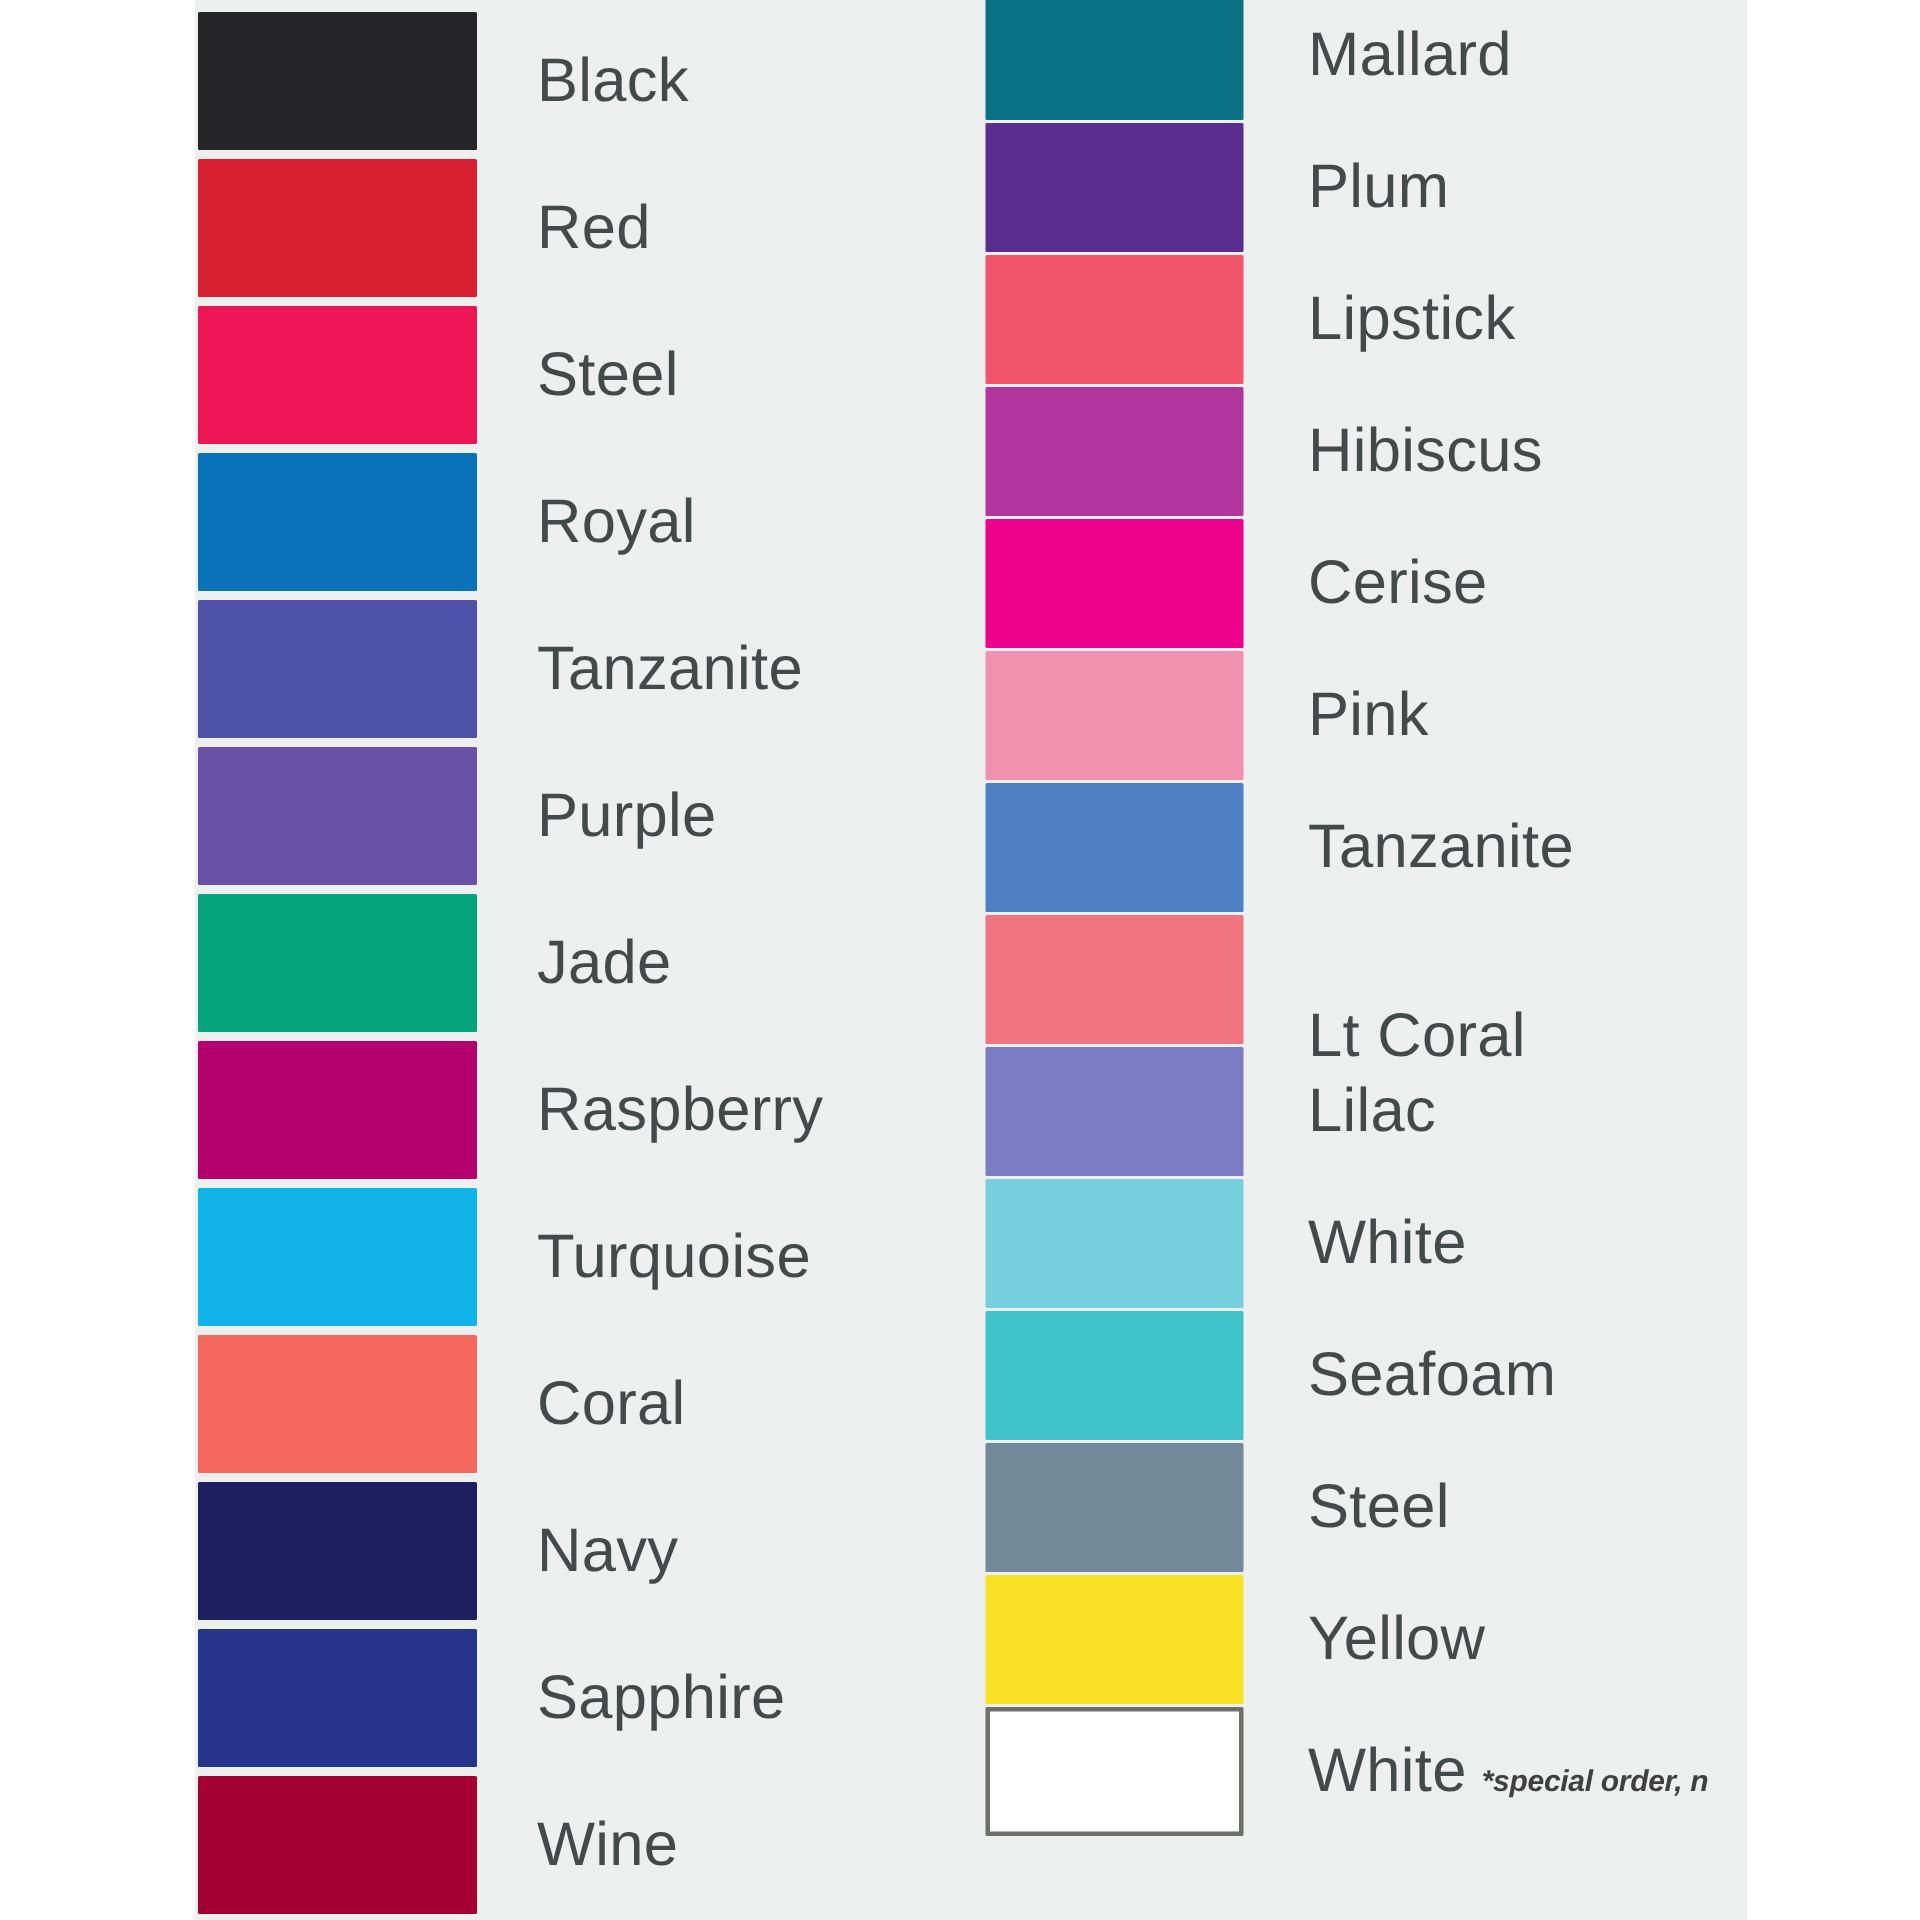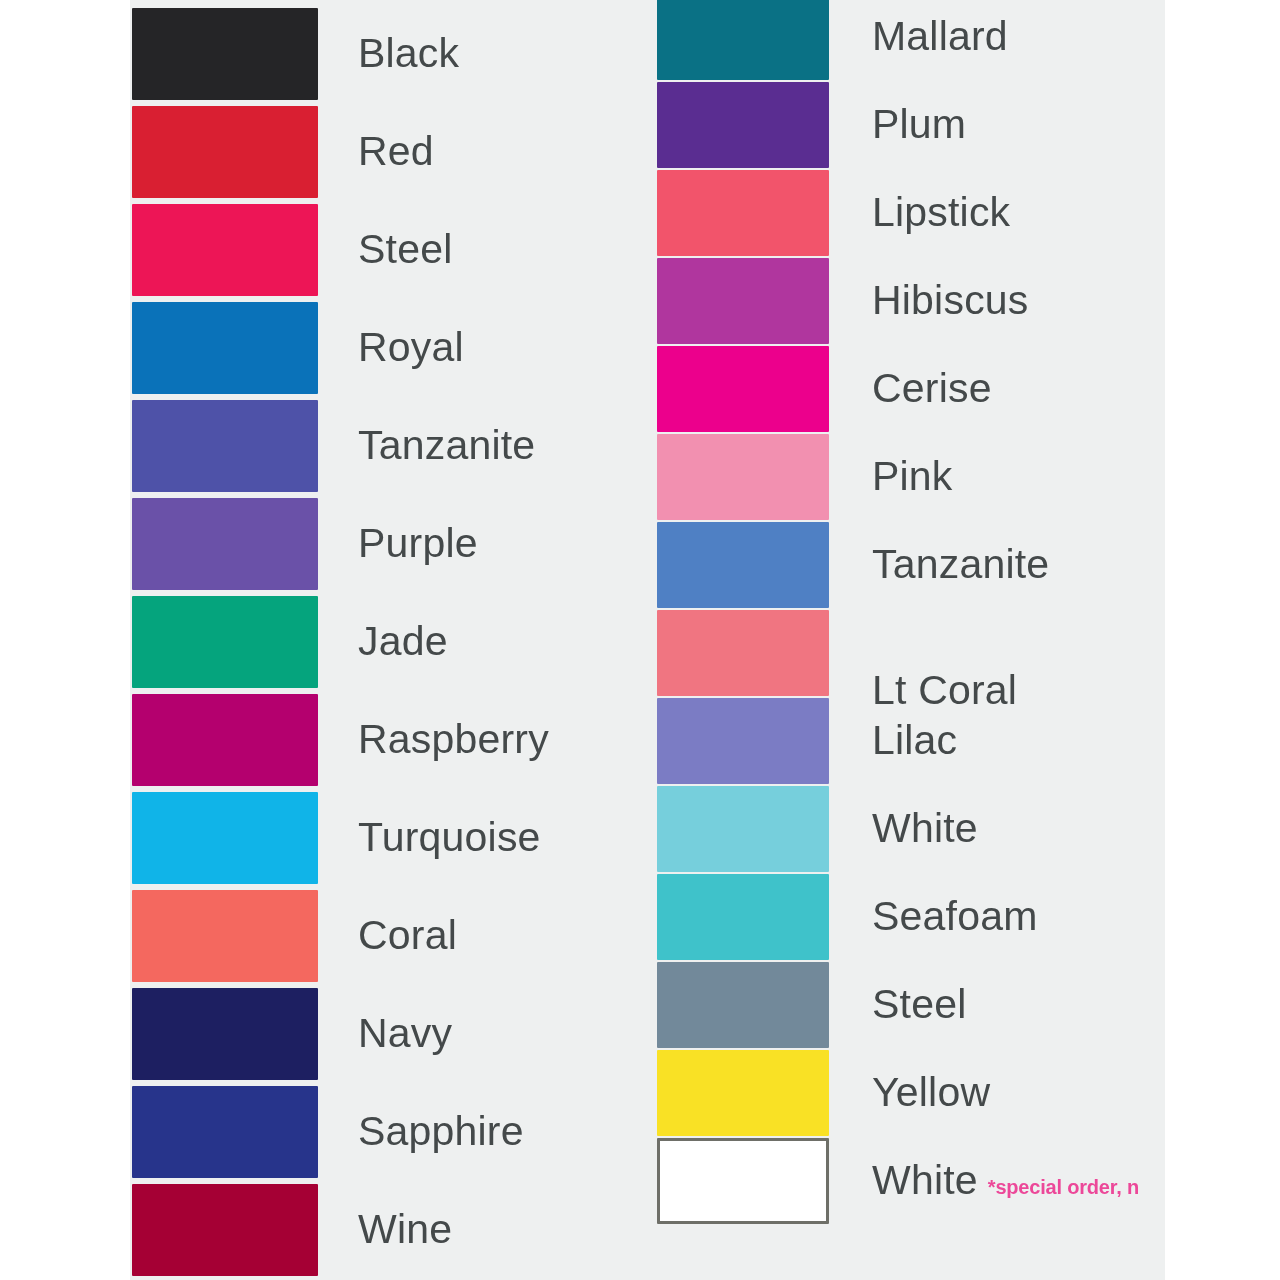--- a/index.html
+++ b/index.html
@@ -64,22 +64,23 @@
     white-space: nowrap;
     color: #44494a;
     font-size: 41px;
     font-weight: 400;
     letter-spacing: 0.2px;
     line-height: 1;
   }
 
   .footnote {
     font-size: 20px;
+    font-style: italic;
     font-weight: bold;
-    color: #ec4899;
+    color: #404040;
     letter-spacing: -0.2px;
     margin-left: 10px;
   }
 </style>
 </head>
 <body>
 
 <div id="margin-left" class="margin-white"></div>
 <div id="panel"></div>
 <div id="margin-right" class="margin-white"></div>

